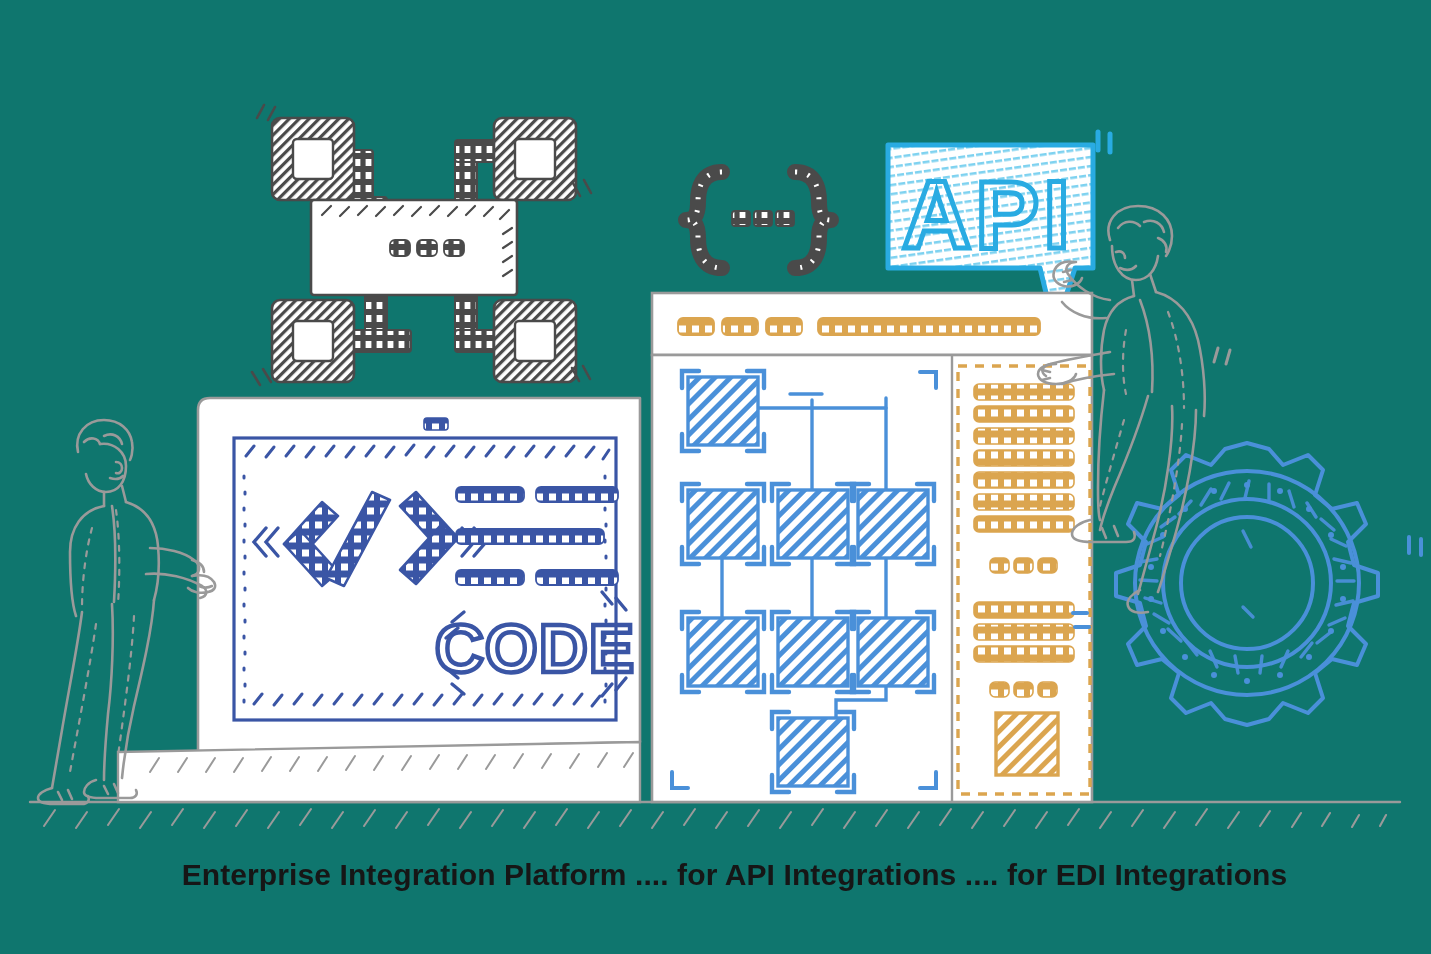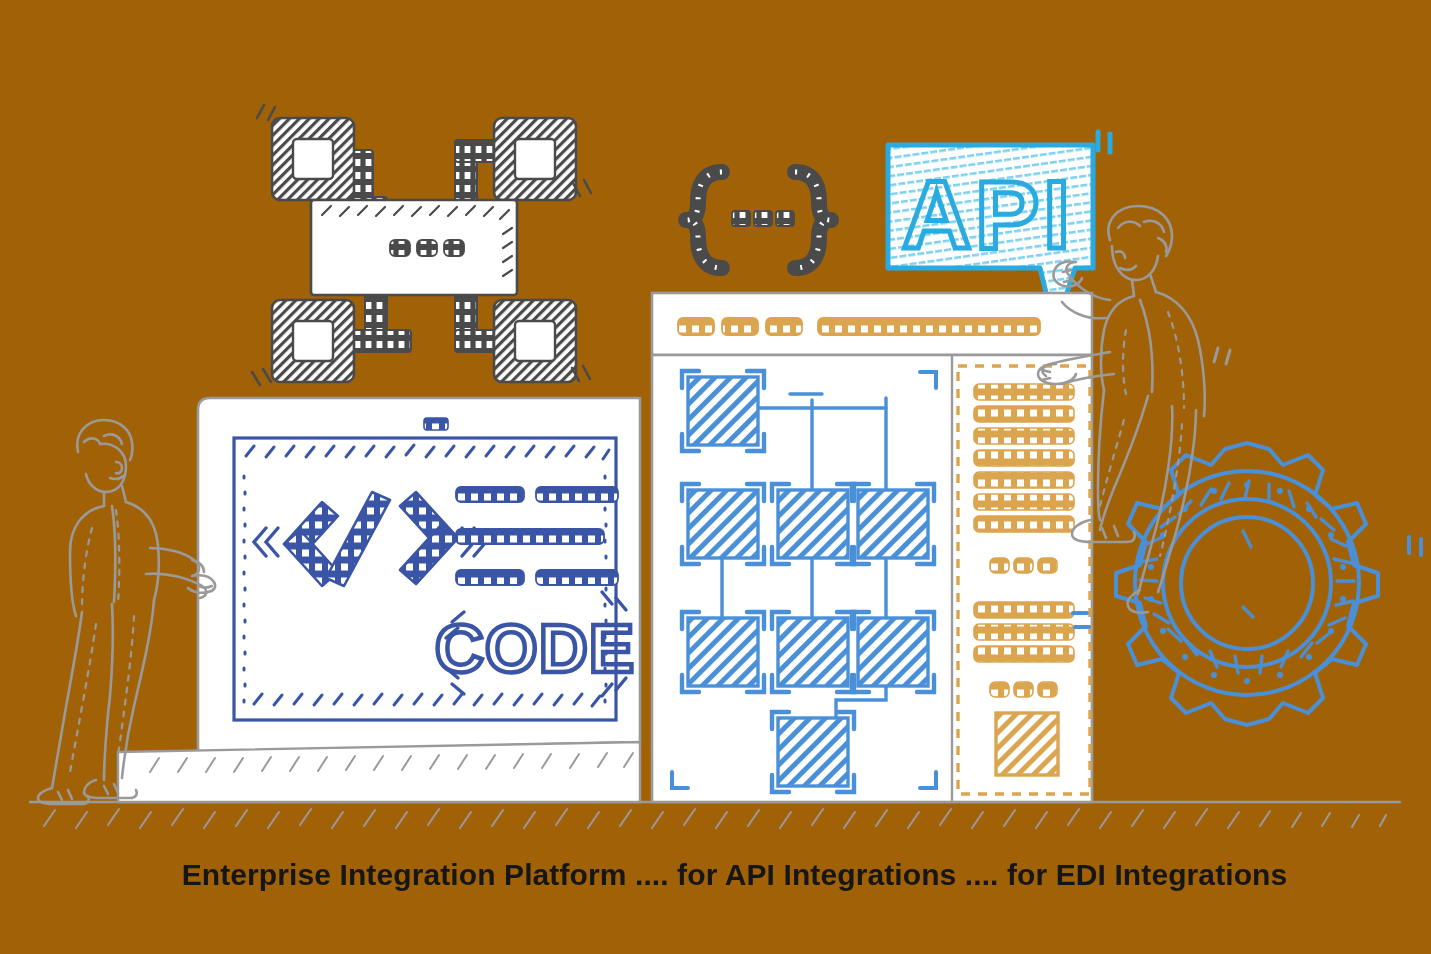--- a/index.html
+++ b/index.html
@@ -1,17 +1,17 @@
 <!DOCTYPE html>
 <html><head>
 <meta charset="utf-8">
 <style>
   html,body{margin:0;padding:0;background:#ffffff;}
   body{width:1431px;height:954px;font-family:"Liberation Sans",sans-serif;overflow:hidden;}
-  #stage{position:relative;width:1431px;height:954px;background:#a16207;}
+  #stage{position:relative;width:1431px;height:954px;background:#0f766e;}
   #art{position:absolute;left:0;top:0;width:1431px;height:954px;}
   .caption{
     position:absolute;left:0;top:858px;width:1431px;text-align:center;
     font-family:"Liberation Sans",sans-serif;
     font-size:30px;font-weight:bold;color:#161616;letter-spacing:.1px;
     white-space:nowrap;
     margin-left:19px;
   }
   svg text{font-family:"Liberation Sans",sans-serif;}
 </style>

